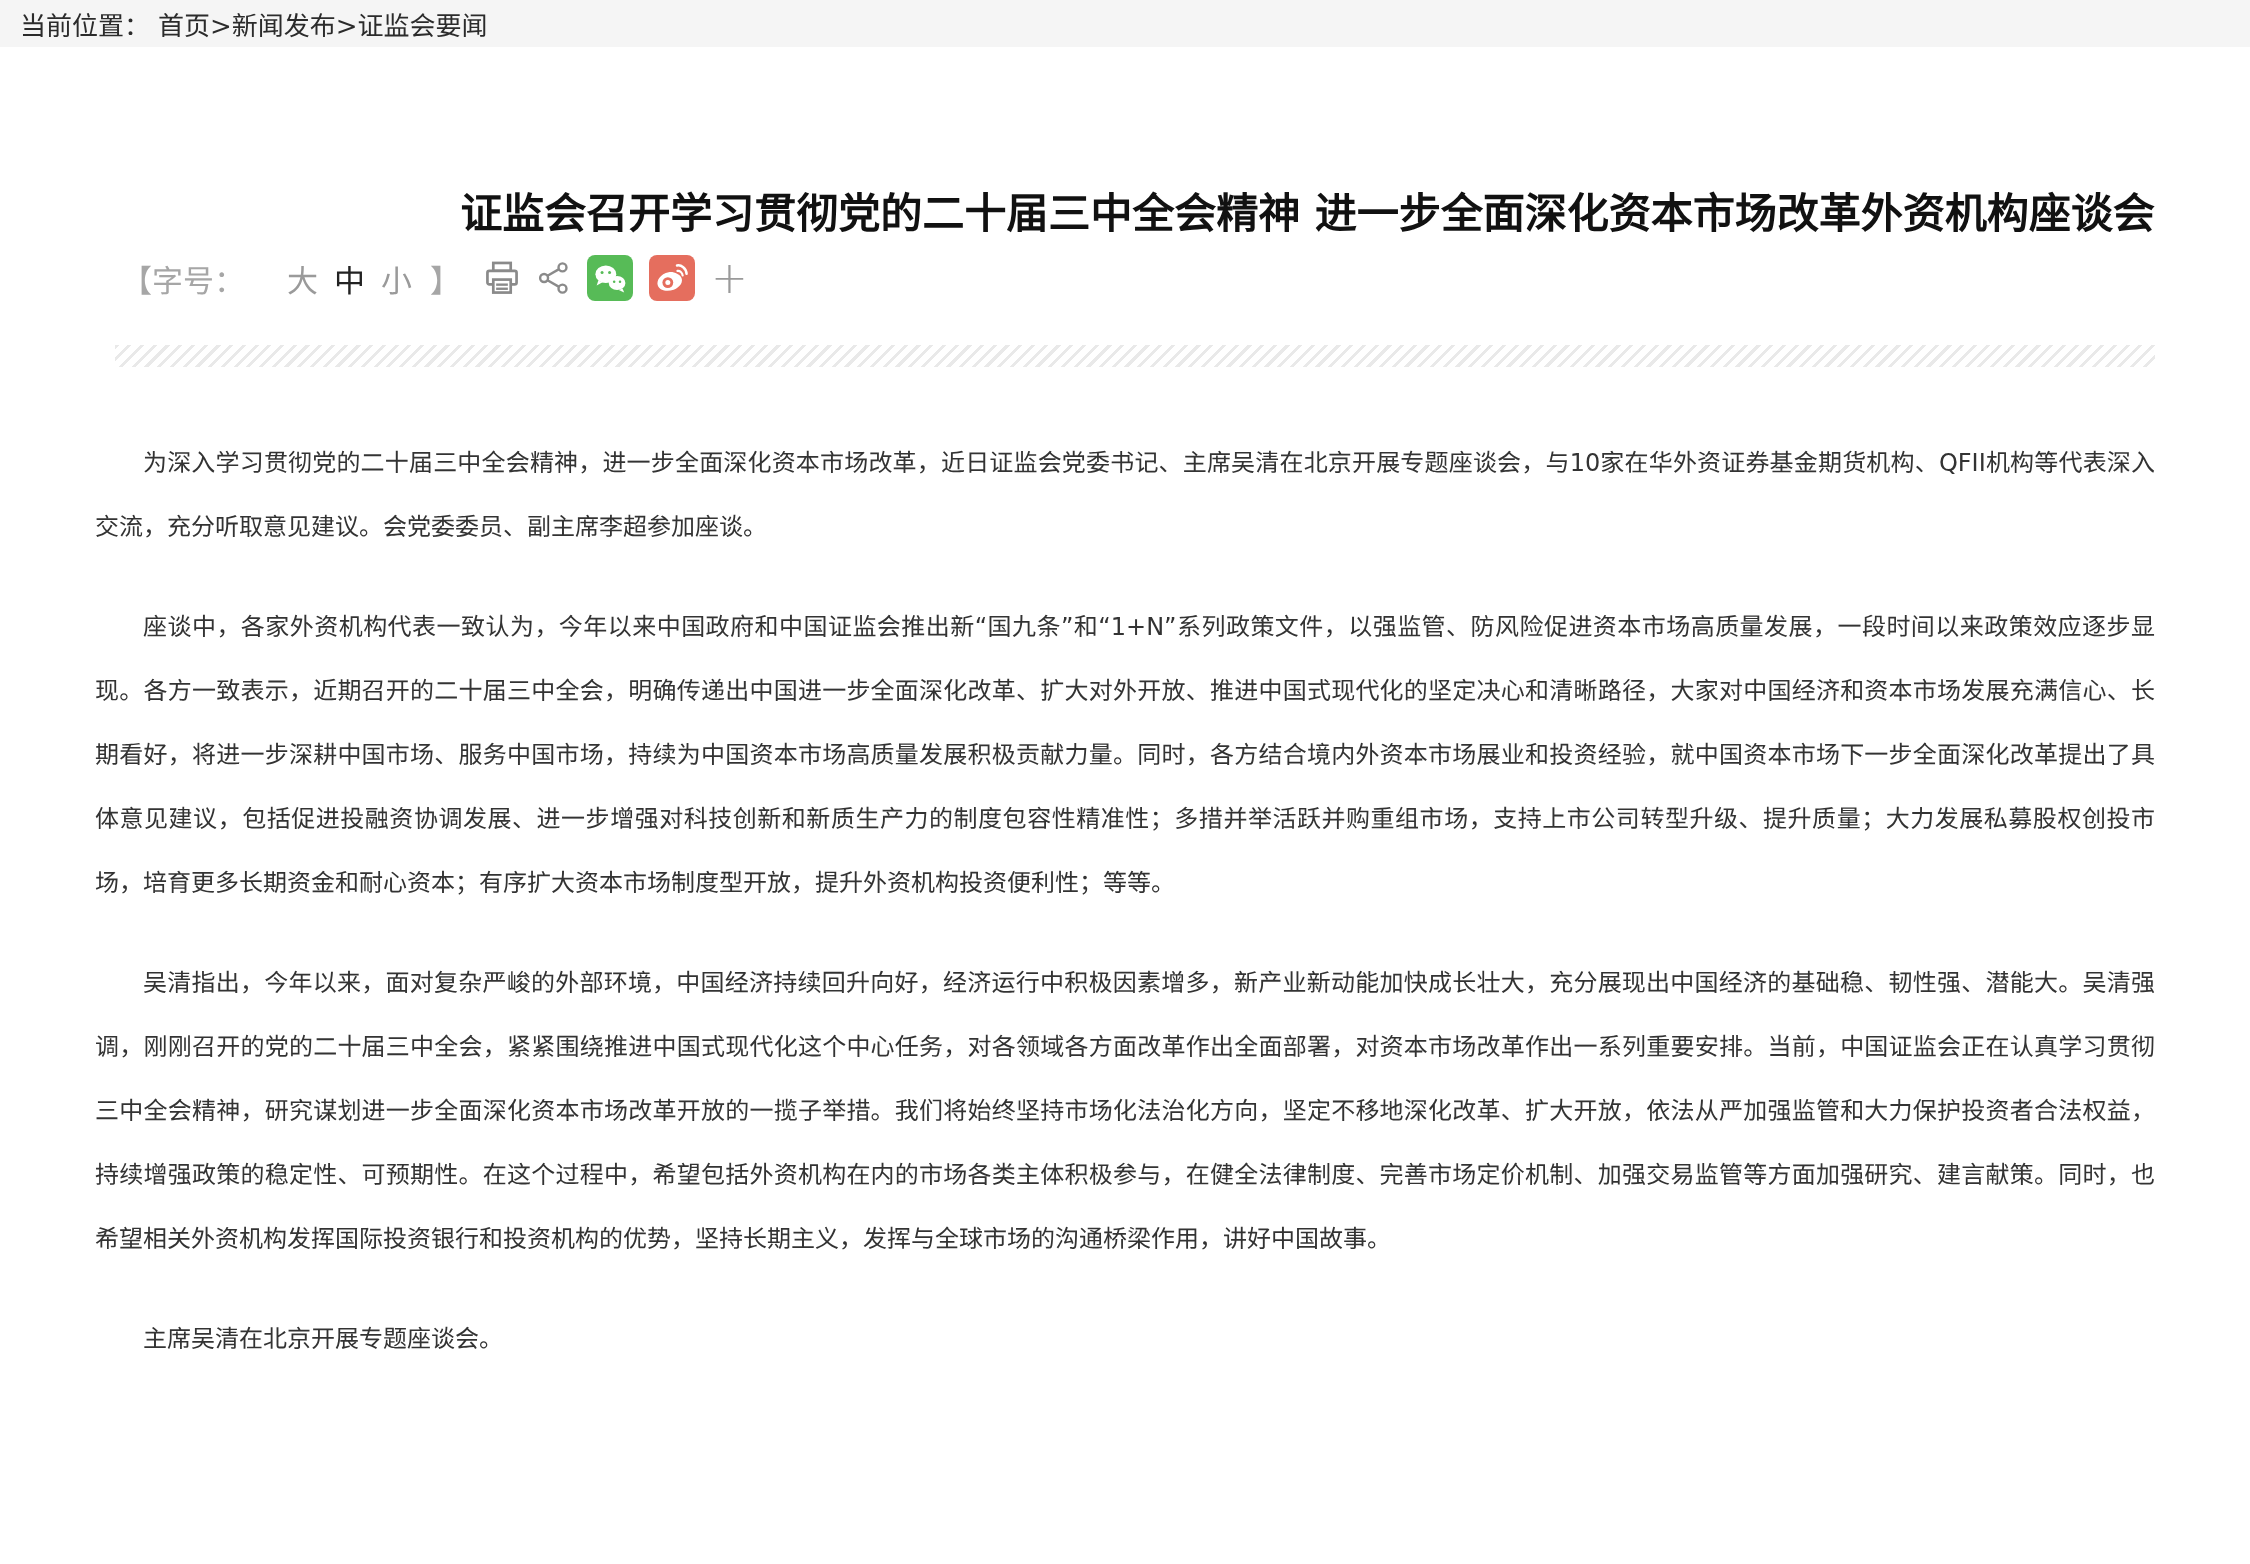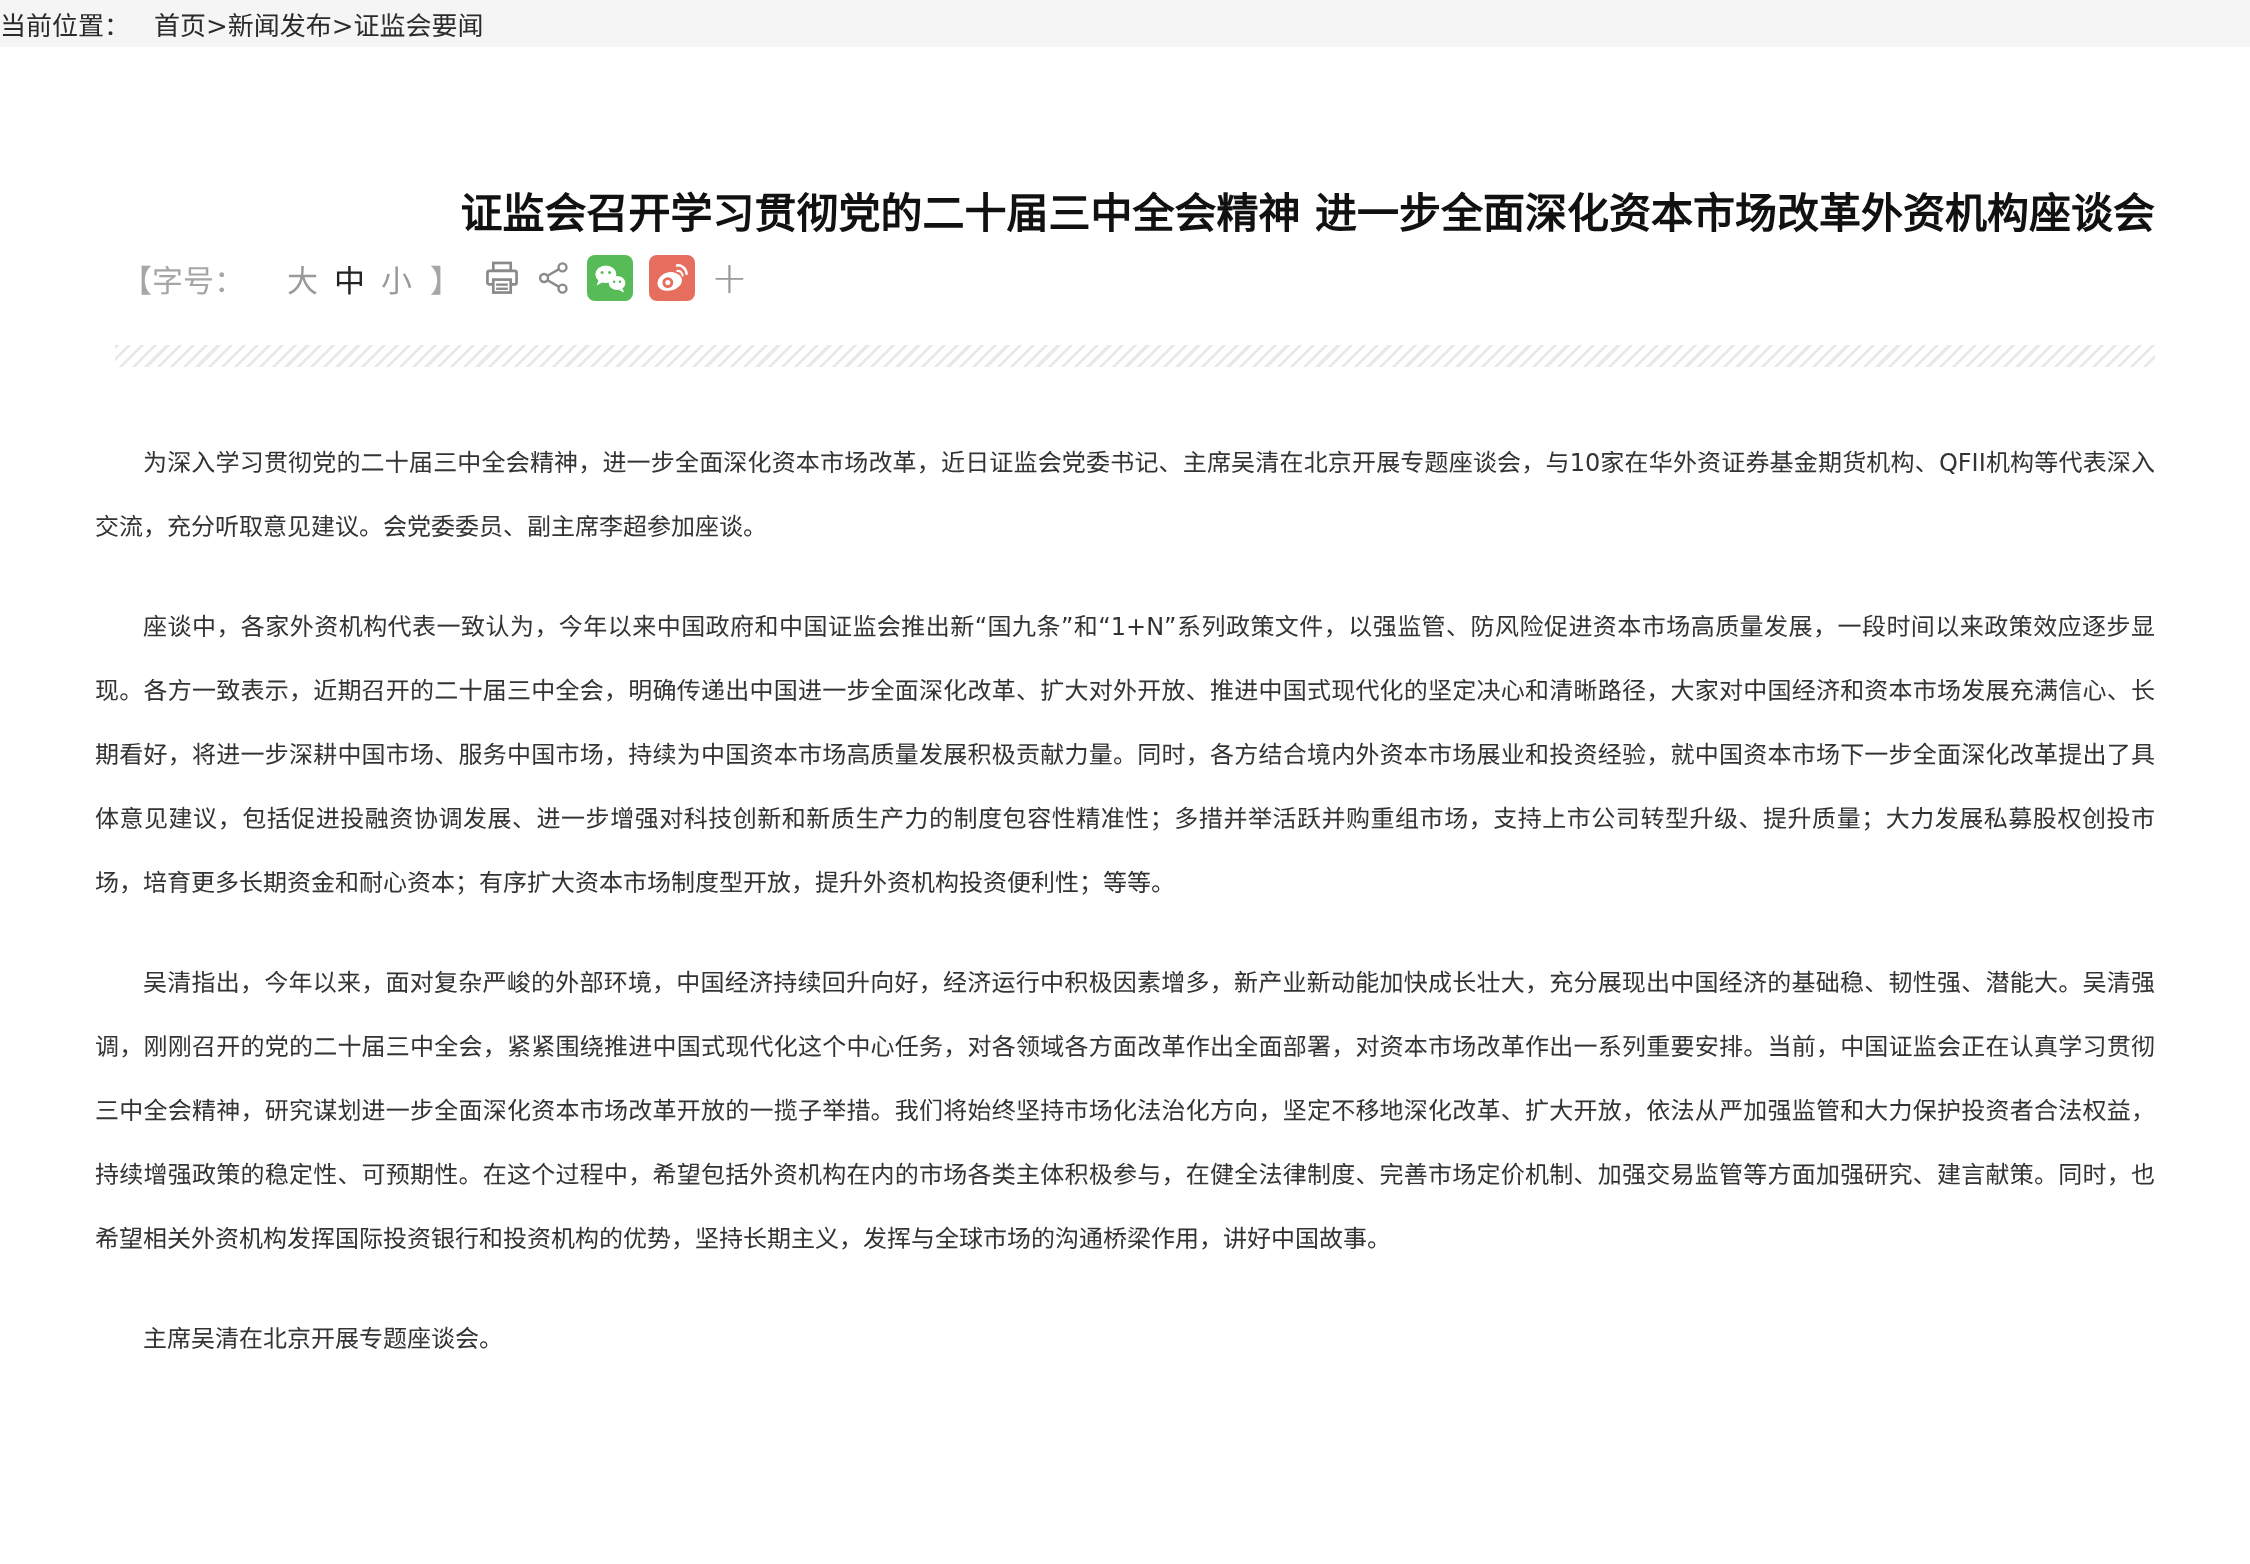--- a/index.html
+++ b/index.html
@@ -11,27 +11,27 @@
     font-family: "DejaVu Sans", sans-serif;
     overflow: hidden;
   }
 
   
   .breadcrumb-bar {
     height: 47px;
     background: #f5f5f5;
     display: flex;
     align-items: center;
-    padding-left: 0;
+    padding-left: 20px;
     font-family: "DejaVu Serif", serif;
     font-size: 26px;
     color: #2b2b2b;
   }
   .breadcrumb-path {
-    margin-left: 24px;
+    margin-left: 8px;
     color: #2b2b2b;
     cursor: pointer;
   }
 
   
   .content { padding: 0 95px; }
 
   .article-title {
     margin: 142px 0 0 0;
     text-align: right;

